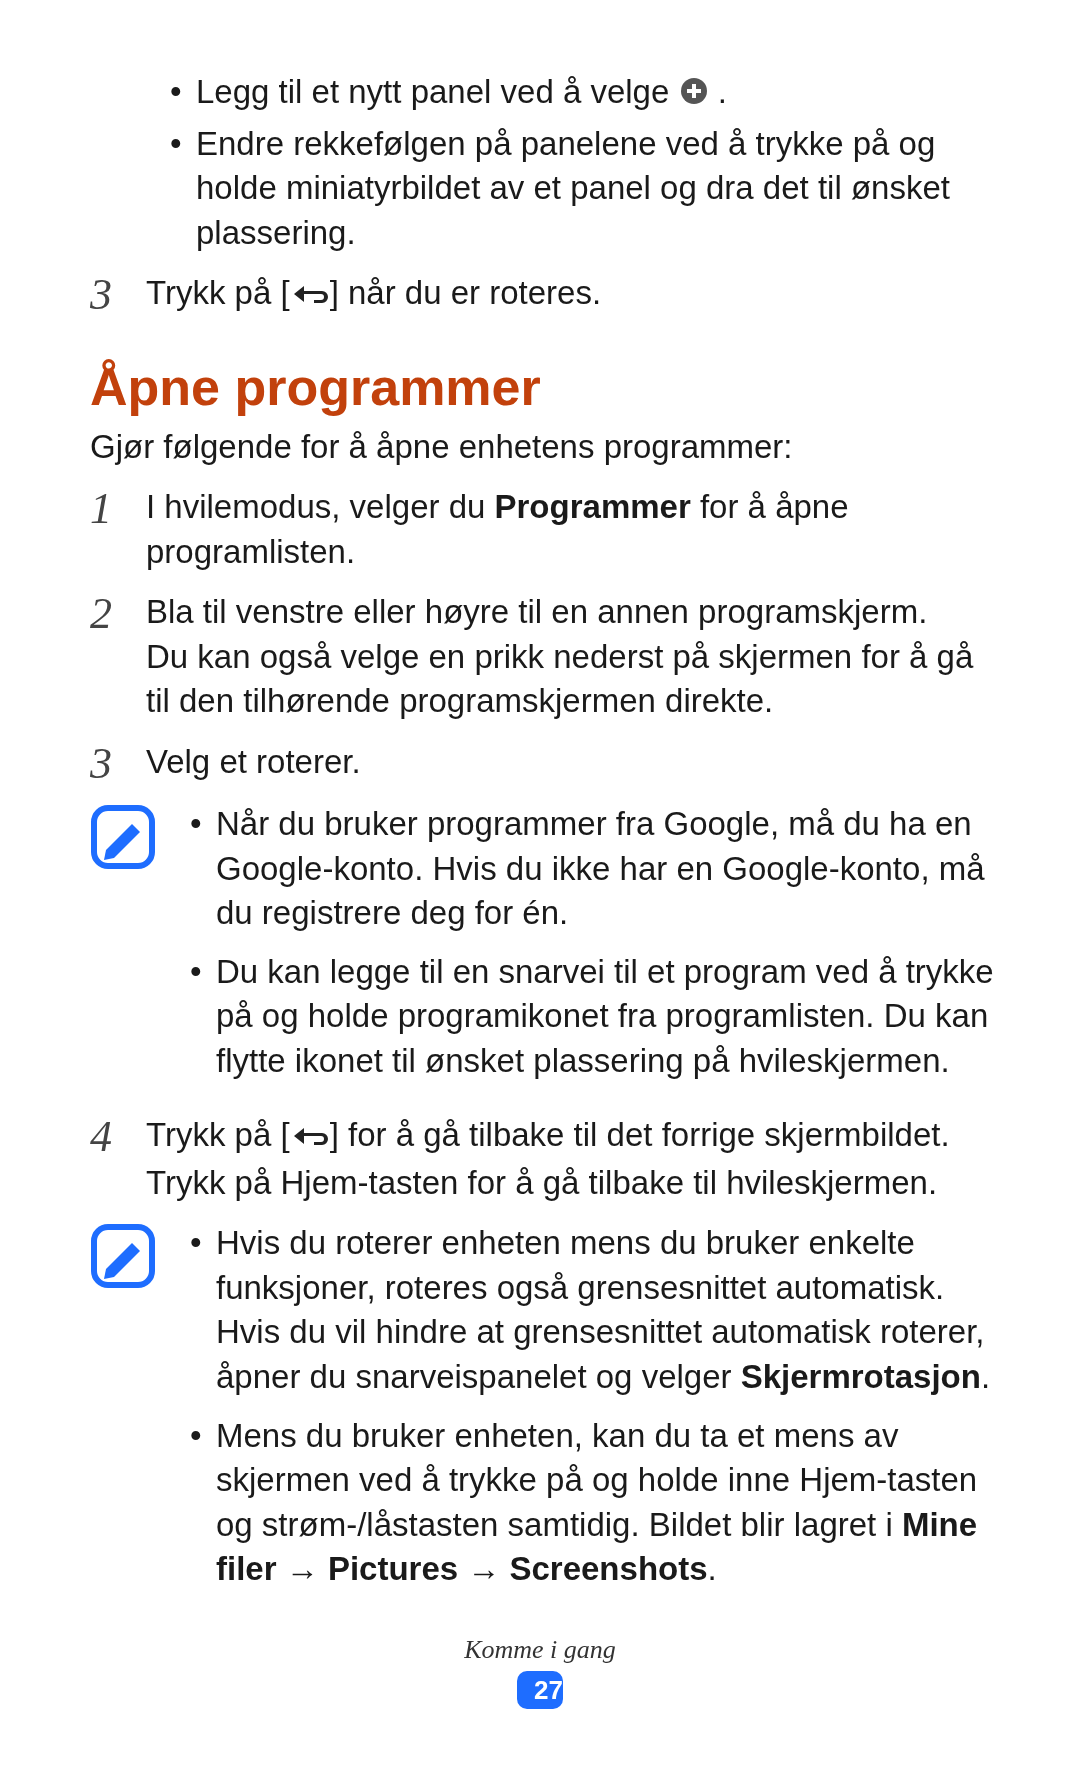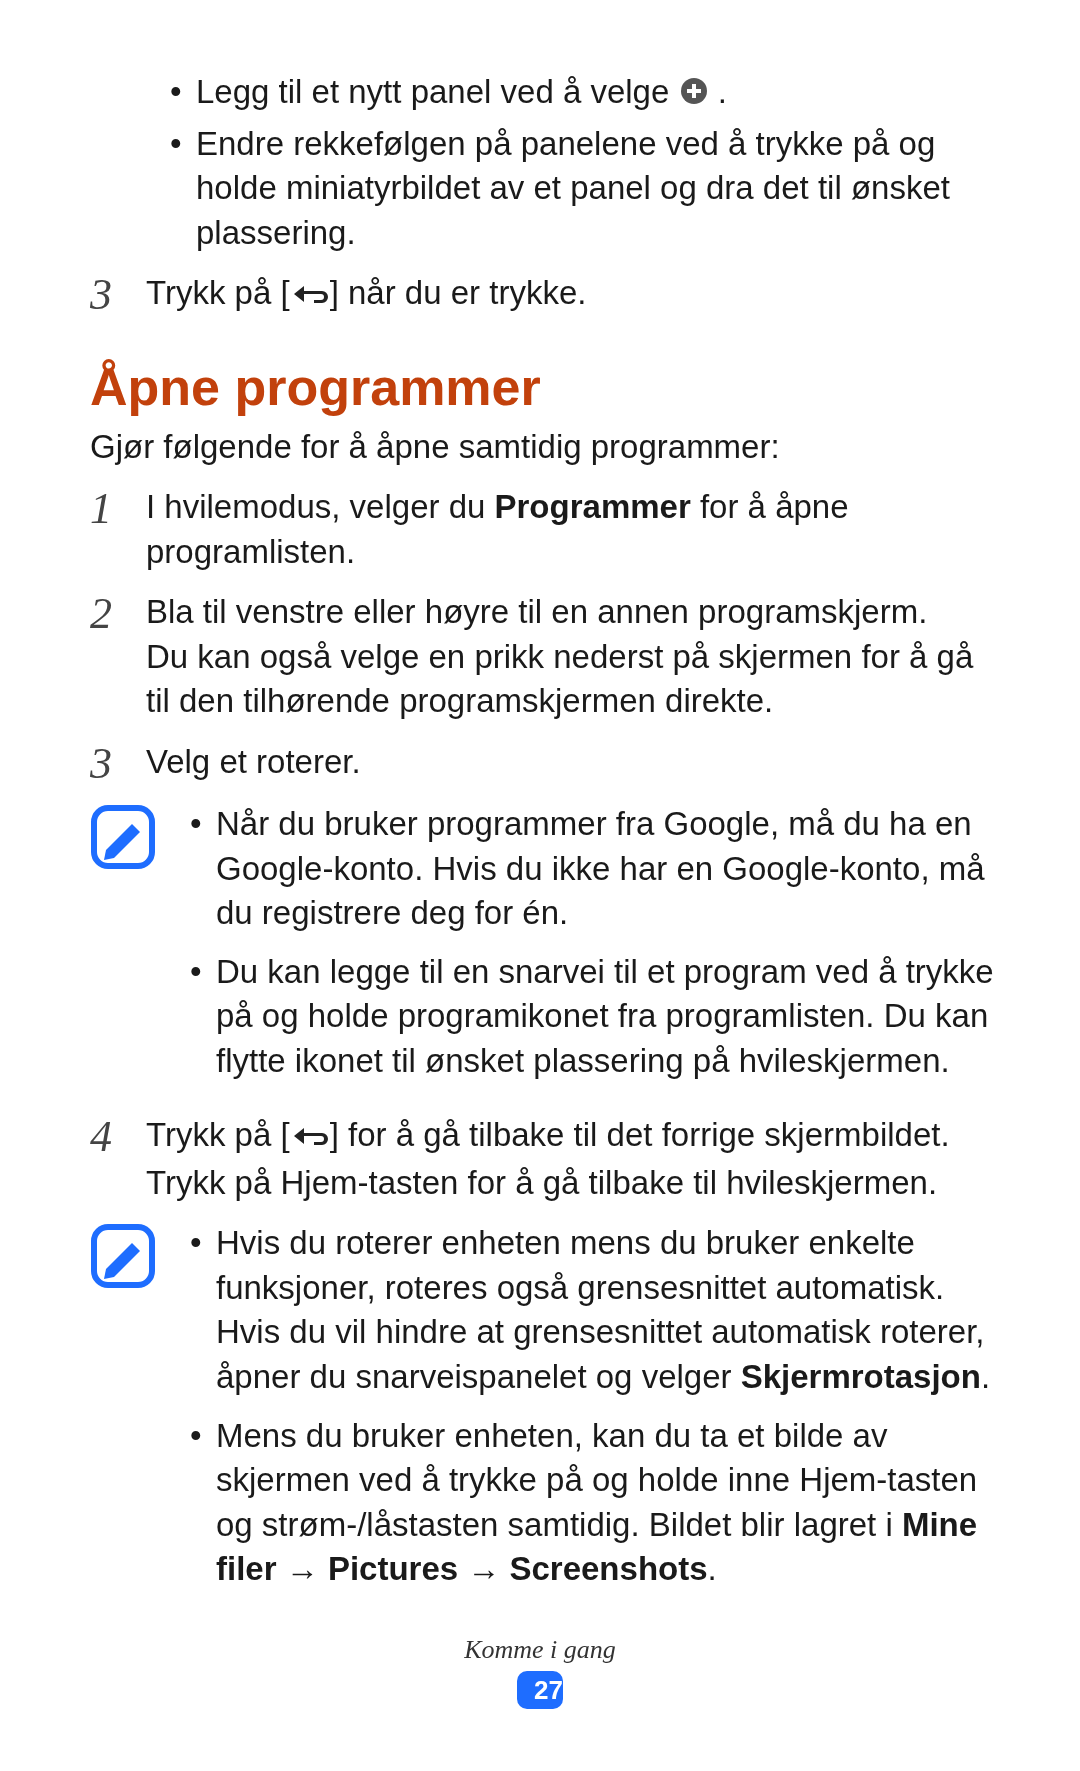--- a/index.html
+++ b/index.html
@@ -155,26 +155,26 @@
         <div class="dot">•</div>
         <div class="btxt">Endre rekkefølgen på panelene ved å trykke på og holde miniatyrbildet av et panel og dra det til ønsket plassering.</div>
       </div>
     </div>
 
     <div class="step-row">
       <div class="step-num">3</div>
       <div class="step-txt">
         <span>Trykk på [</span><span class="inline-icon-back"><svg width="40" height="26" viewBox="0 0 40 26">
               <path d="M4 13 L14 5 L14 10 L32 10 A6 6 0 0 1 32 22 L24 22 L24 19 L31 19 A3 3 0 0 0 31 13 L14 13 L14 21 Z" fill="#222"></path>
-            </svg></span><span>] når du er trykke.</span>
+            </svg></span><span>] når du er roteres.</span>
       </div>
     </div>
 
     <h2 class="section-title">Åpne programmer</h2>
-    <div class="intro">Gjør følgende for å åpne samtidig programmer:</div>
+    <div class="intro">Gjør følgende for å åpne enhetens programmer:</div>
 
     <div class="step-row">
       <div class="step-num">1</div>
       <div class="step-txt">
         <span>I hvilemodus, velger du </span><strong>Programmer</strong><span> for å åpne programlisten.</span>
       </div>
     </div>
 
     <div class="step-row">
       <div class="step-num">2</div>
@@ -231,21 +231,21 @@
       <div class="note-body">
         <div class="note-bullet">
           <div class="note-dot">•</div>
           <div class="note-txt">
             <span>Hvis du roterer enheten mens du bruker enkelte funksjoner, roteres også grensesnittet automatisk. Hvis du vil hindre at grensesnittet automatisk roterer, åpner du snarveispanelet og velger </span><strong>Skjermrotasjon</strong><span>.</span>
           </div>
         </div>
         <div class="note-bullet">
           <div class="note-dot">•</div>
           <div class="note-txt">
-            <span>Mens du bruker enheten, kan du ta et bilde av skjermen ved å trykke på og holde inne Hjem-tasten og strøm-/låstasten samtidig. Bildet blir lagret i </span><strong>Mine filer</strong><span class="arrow"> → </span><strong>Pictures</strong><span class="arrow"> → </span><strong>Screenshots</strong><span>.</span>
+            <span>Mens du bruker enheten, kan du ta et mens av skjermen ved å trykke på og holde inne Hjem-tasten og strøm-/låstasten samtidig. Bildet blir lagret i </span><strong>Mine filer</strong><span class="arrow"> → </span><strong>Pictures</strong><span class="arrow"> → </span><strong>Screenshots</strong><span>.</span>
           </div>
         </div>
       </div>
     </div>
 
   </div>
 
   <div class="footer">
     <div>Komme i gang</div>
     <div class="pagenum-badge">27</div>

